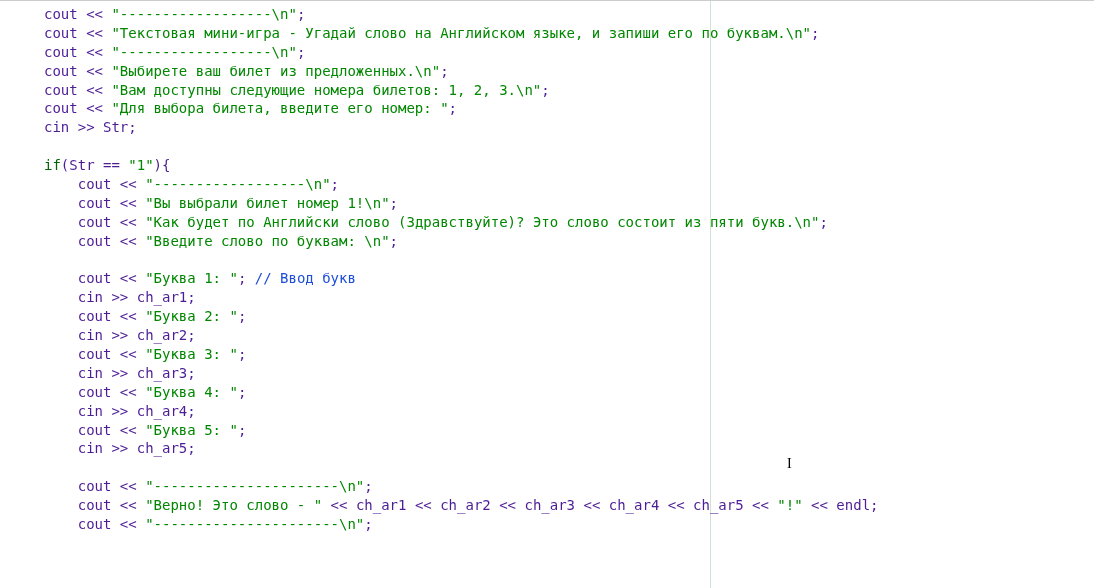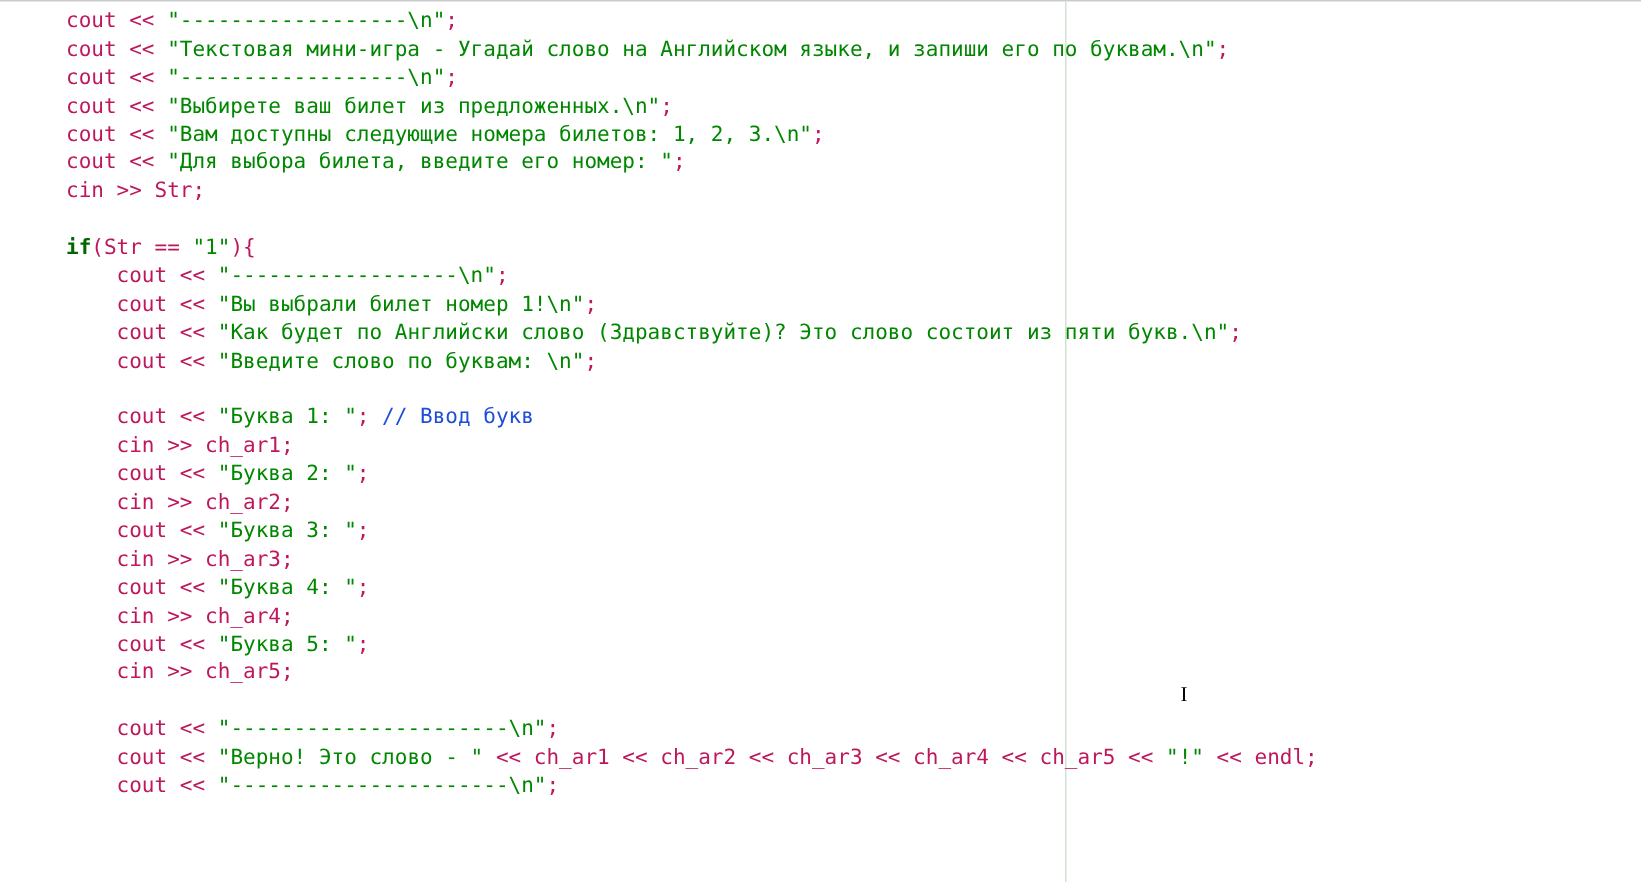--- a/index.html
+++ b/index.html
@@ -23,23 +23,23 @@
   .guide {
     position: absolute;
     top: 0;
     left: 710px;
     width: 1px;
     height: 100%;
     background: #d2e2d2;
     z-index: 1;
   }
   .line { position: relative; z-index: 2; }
-  .kw  { color: #006600; font-weight: bold; }   
+  .kw  { color: #006600; font-weight: normal; }   
   .str { color: #008700; }                       
-  .id  { color: #be185d; }                       
+  .id  { color: #4c1d95; }                       
   .cmt { color: #1d4ed8; }                       
   .cursor {
     position: absolute;
     top: 454px;
     left: 787px;
     color: #000;
     font-family: serif;
     z-index: 3;
   }
 </style>

